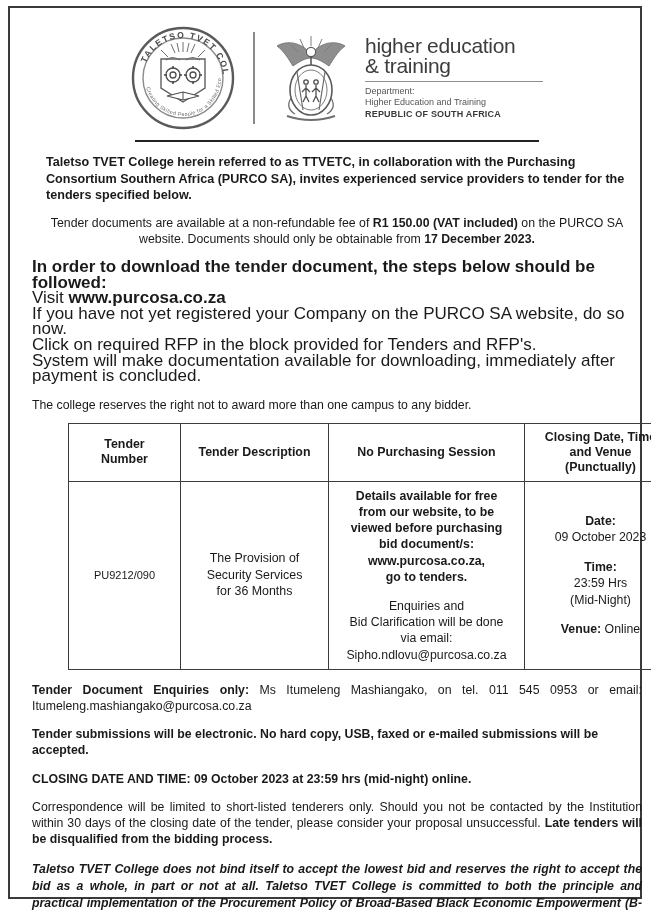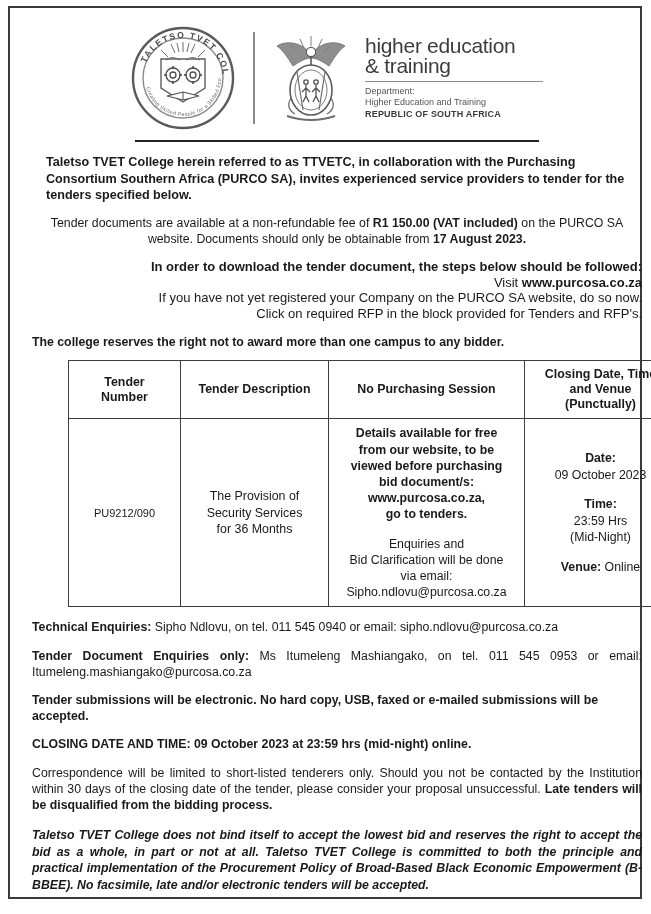--- a/index.html
+++ b/index.html
@@ -99,31 +99,30 @@
     font-size: 12.3px;
     line-height: 16.6px;
     text-align: center;
     margin-top: 11px;
     padding: 0 8px;
   }
   .fee b, .lede b { font-weight: bold; }
 
   .steps {
     margin-top: 11px;
-    font-size: 13px;
+    font-size: 17px;
     line-height: 15.6px;
-    text-align: right;
   }
   .steps .b { font-weight: bold; }
   .steps .bi { font-weight: bold; font-style: italic; }
 
   .reserve {
     margin-top: 13px;
     font-size: 12.3px;
-    font-weight: bold;
+    font-weight: normal;
     line-height: 16px;
   }
 
   
   table.tender {
     margin-top: 10px;
     width: 608px;
     border-collapse: collapse;
     table-layout: fixed;
     margin-left: 36px;
@@ -300,28 +299,29 @@
           <div class="dhet-sub">Higher Education and Training</div>
           <div class="dhet-sub"><b>REPUBLIC OF SOUTH AFRICA</b></div>
         </div>
       </div>
 
       <div class="hrule"></div>
 
       <div class="lede">Taletso TVET College herein referred to as TTVETC, in collaboration with the Purchasing Consortium Southern Africa (PURCO SA), invites experienced service providers to tender for the tenders specified below.</div>
 
       <div class="fee">
-        <span>Tender documents are available at a non-refundable fee of </span><b>R1 150.00 (VAT included)</b><span> on the PURCO SA website. Documents should only be obtainable from </span><b>17 August 2023.</b>
+        <span>Tender documents are available at a non-refundable fee of </span><b>R1 150.00 (VAT included)</b><span> on the PURCO SA website. Documents should only be obtainable from </span><b>17 December 2023.</b>
       </div>
 
       <div class="steps">
         <div class="b">In order to download the tender document, the steps below should be followed:</div>
         <div><span>Visit </span><b>www.purcosa.co.za</b></div>
         <div>If you have not yet registered your Company on the PURCO SA website, do so now.</div>
         <div>Click on required RFP in the block provided for Tenders and RFP's.</div>
+        <div>System will make documentation available for downloading, immediately after payment is concluded.</div>
       </div>
 
       <div class="reserve">The college reserves the right not to award more than one campus to any bidder.</div>
 
       <table class="tender">
         <colgroup>
           <col class="col-num">
             <col class="col-desc">
             <col class="col-sess">
             <col class="col-close">
@@ -373,23 +373,20 @@
               <div class="lbl">Time:</div>
               <div>23:59 Hrs</div>
               <div>(Mid-Night)</div>
               <div class="gap"></div>
               <div><b class="lbl">Venue:</b><span> Online</span></div>
             </td>
           </tr>
         </tbody>
       </table>
 
-      <div class="para">
-        <b>Technical Enquiries:</b><span> Sipho Ndlovu, on tel. 011 545 0940 or email: sipho.ndlovu@purcosa.co.za</span>
-      </div>
 
       <div class="para just">
         <b>Tender Document Enquiries only:</b><span> Ms Itumeleng Mashiangako, on tel. 011 545 0953 or email: Itumeleng.mashiangako@purcosa.co.za</span>
       </div>
 
       <div class="para allbold">Tender submissions will be electronic. No hard copy, USB, faxed or e-mailed submissions will be accepted.</div>
 
       <div class="para allbold">CLOSING DATE AND TIME: 09 October 2023 at 23:59 hrs (mid-night) online.</div>
 
       <div class="para just">

